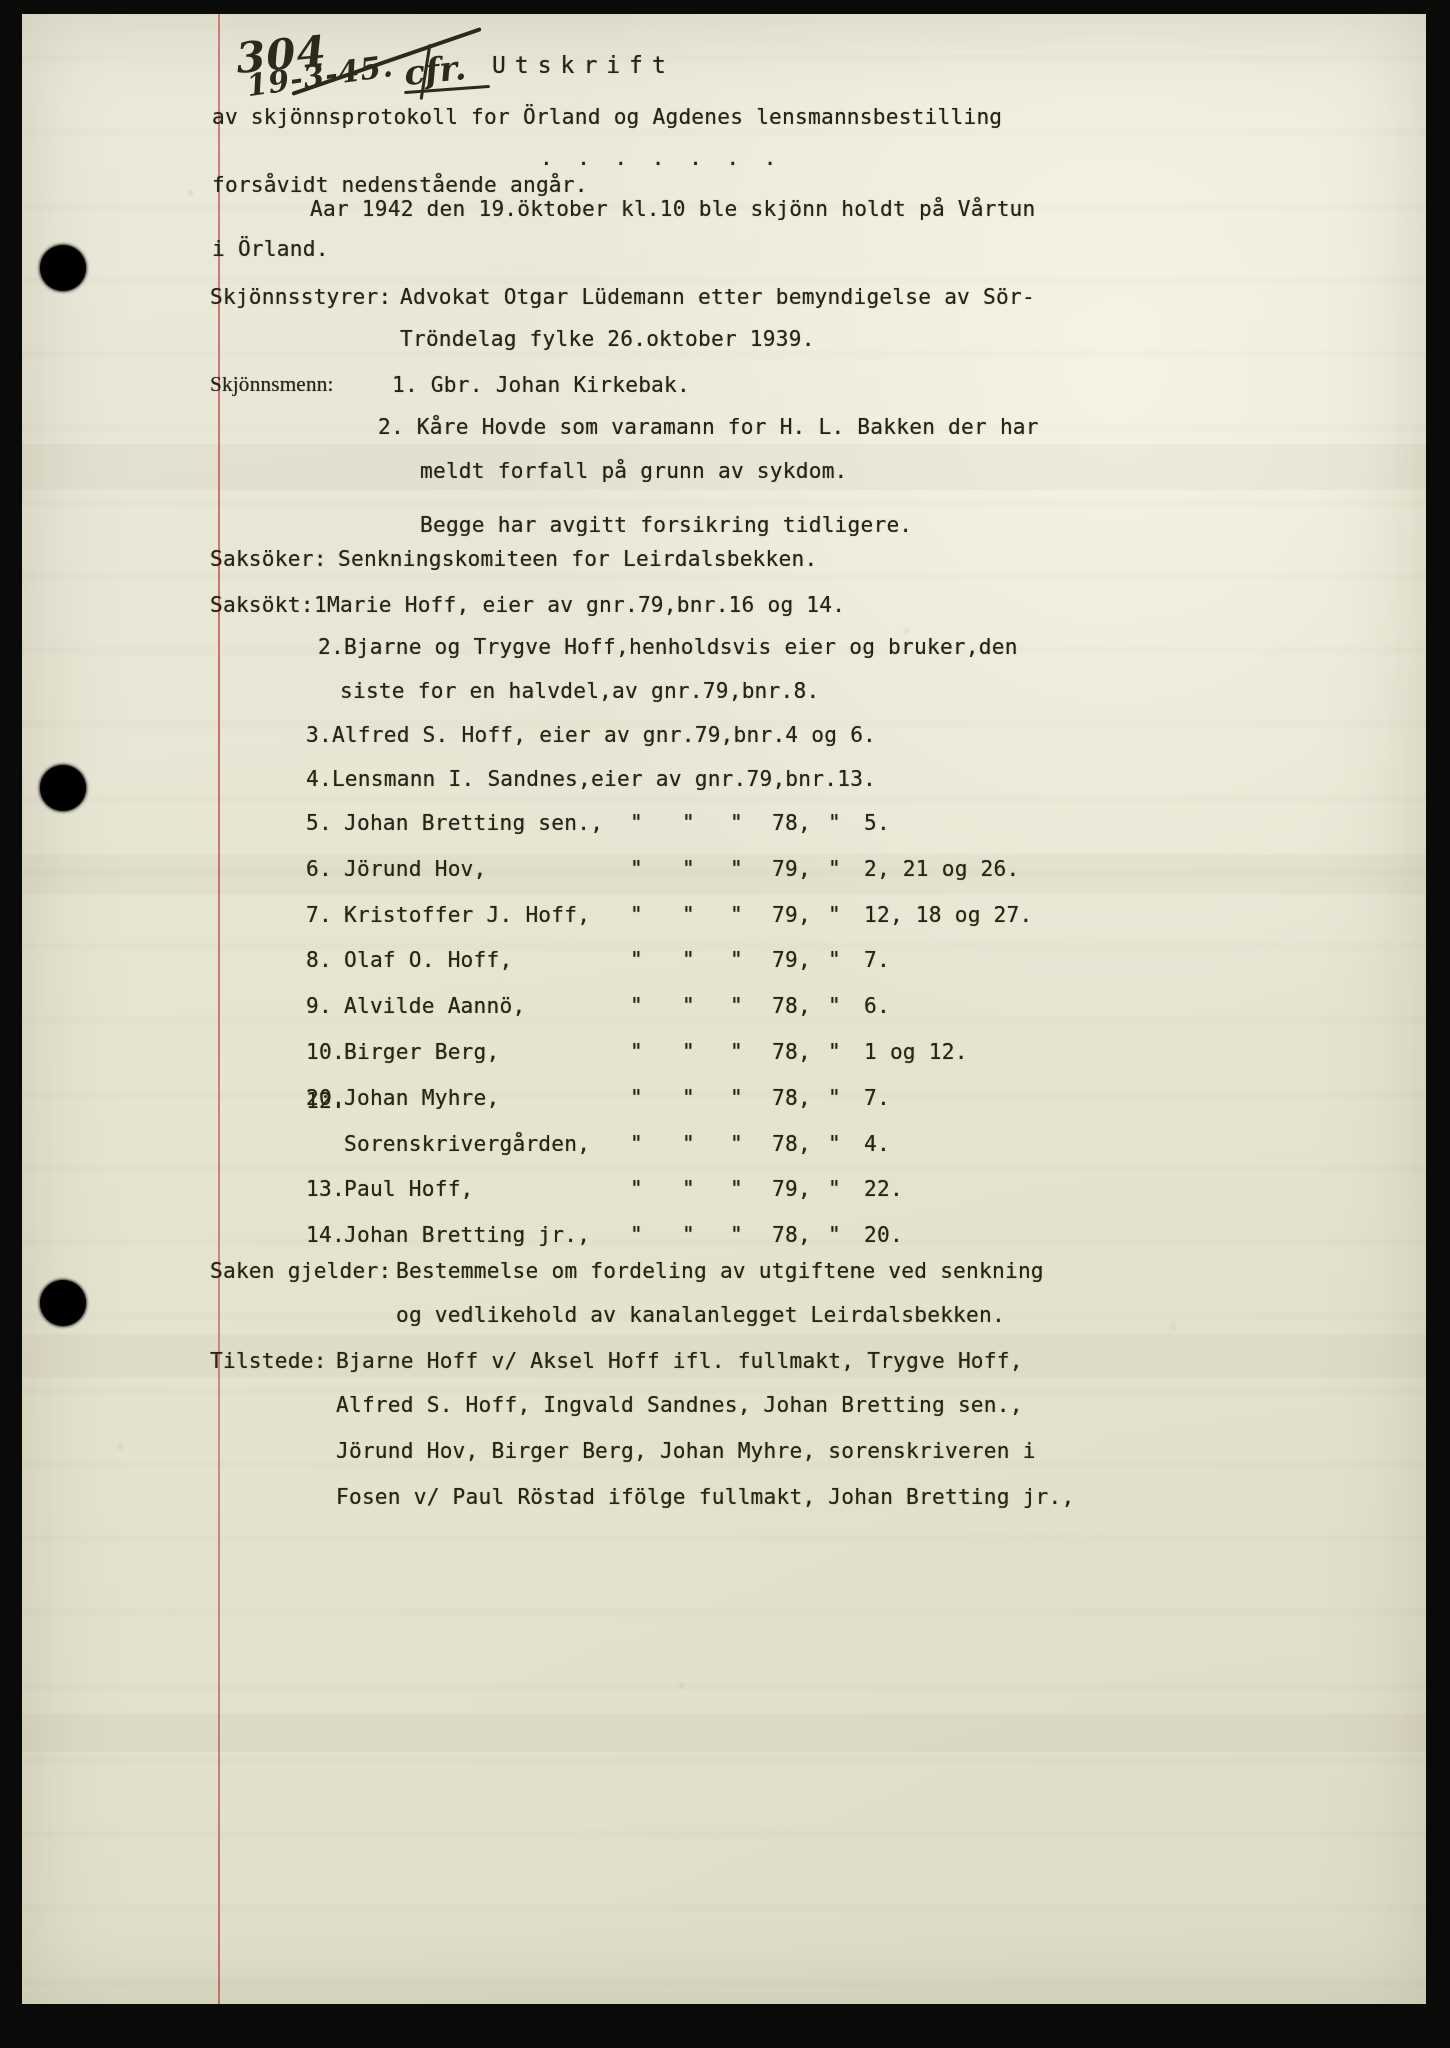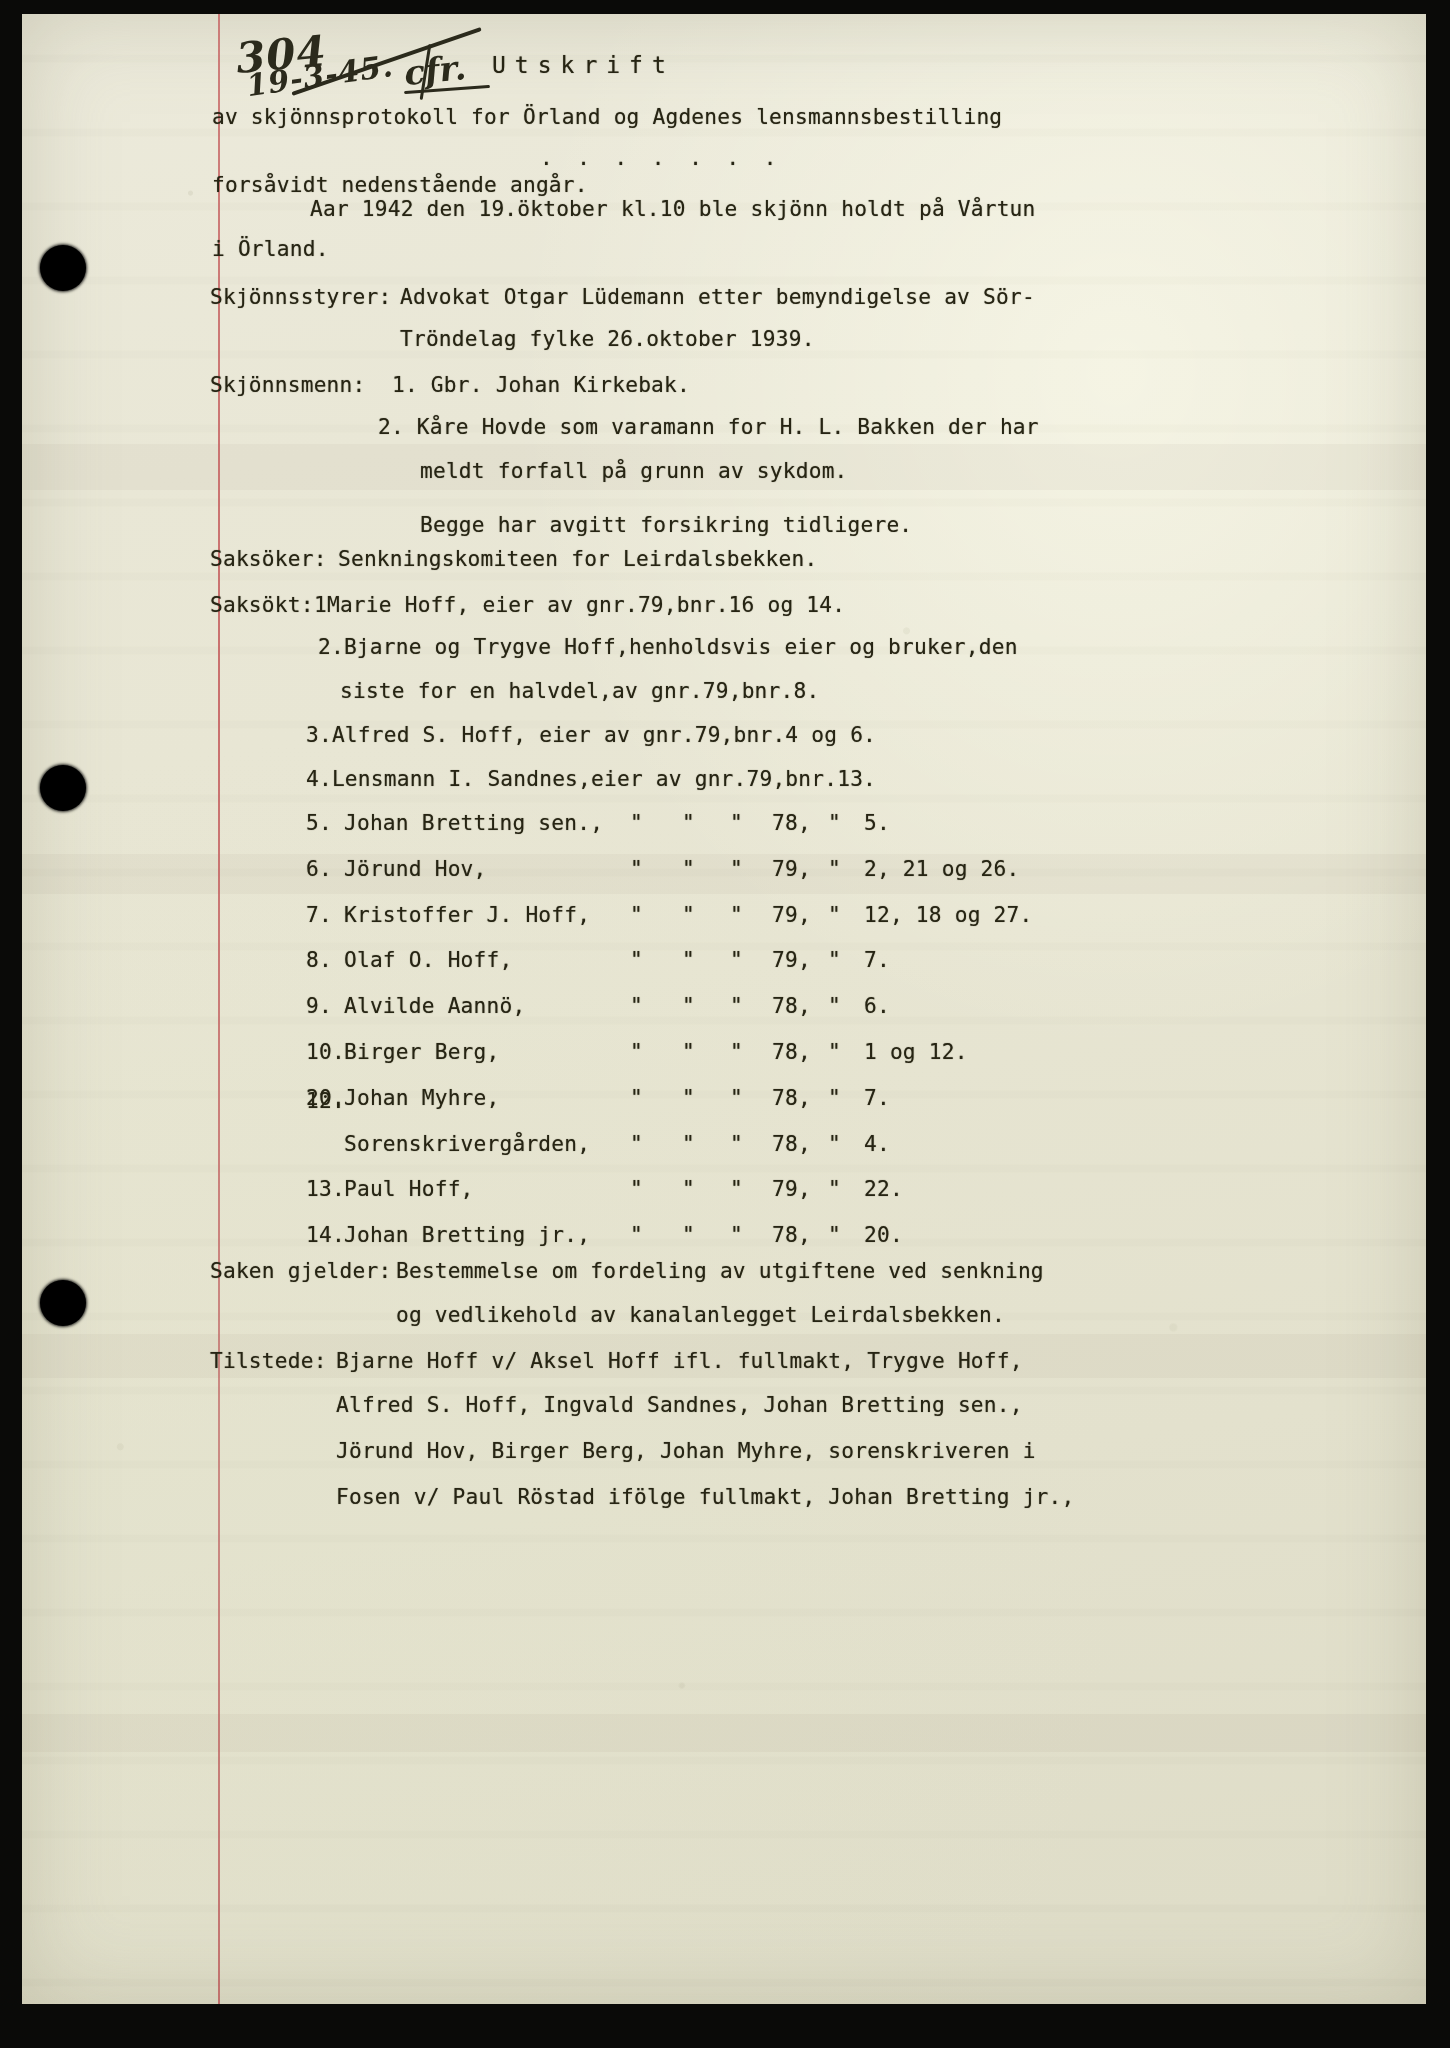--- a/index.html
+++ b/index.html
@@ -184,21 +184,21 @@
 
     <div class="ln" id="dots" style="left:540px; top:152px;">· · · · · · ·</div>
 
     <div class="ln" style="left:310px; top:196px;">Aar 1942 den 19.öktober kl.10 ble skjönn holdt på Vårtun</div>
     <div class="ln" style="left:212px; top:236px;">i Örland.</div>
 
     <div class="ln" style="left:210px; top:284px;">Skjönnsstyrer:</div>
     <div class="ln" style="left:400px; top:284px;">Advokat Otgar Lüdemann etter bemyndigelse av Sör-</div>
     <div class="ln" style="left:400px; top:326px;">Tröndelag fylke 26.oktober 1939.</div>
 
-    <div class="ln" style="left:210px; top:372px;">Skjönnsmenn:</div>
+    <div class="ln" style="left:210px; top:372px;font-family:Liberation Serif, serif;">Skjönnsmenn:</div>
     <div class="ln" style="left:392px; top:372px;text-align:center;">1. Gbr. Johan Kirkebak.</div>
     <div class="ln" style="left:378px; top:414px;">2. Kåre Hovde som varamann for H. L. Bakken der har</div>
     <div class="ln" style="left:420px; top:458px;">meldt forfall på grunn av sykdom.</div>
     <div class="ln" style="left:420px; top:504px;margin-top:8px;">Begge har avgitt forsikring tidligere.</div>
 
     <div class="ln" style="left:210px; top:546px;">Saksöker:</div>
     <div class="ln" style="left:338px; top:546px;">Senkningskomiteen for Leirdalsbekken.</div>
 
     <div class="ln" style="left:210px; top:592px;text-align:right;">Saksökt:</div>
     <div class="ln" style="left:314px; top:592px;">1Marie Hoff, eier av gnr.79,bnr.16 og 14.</div>

